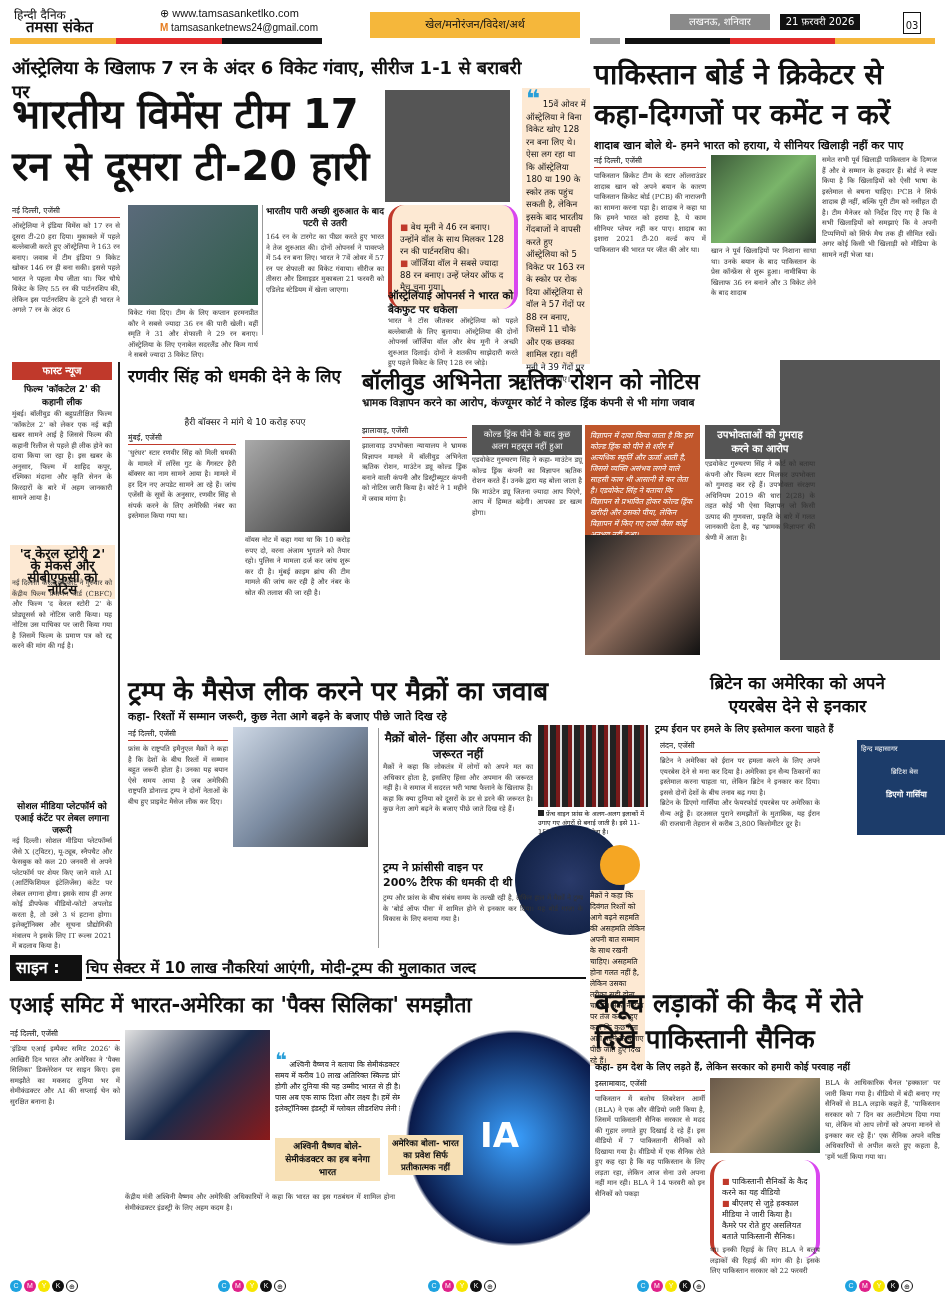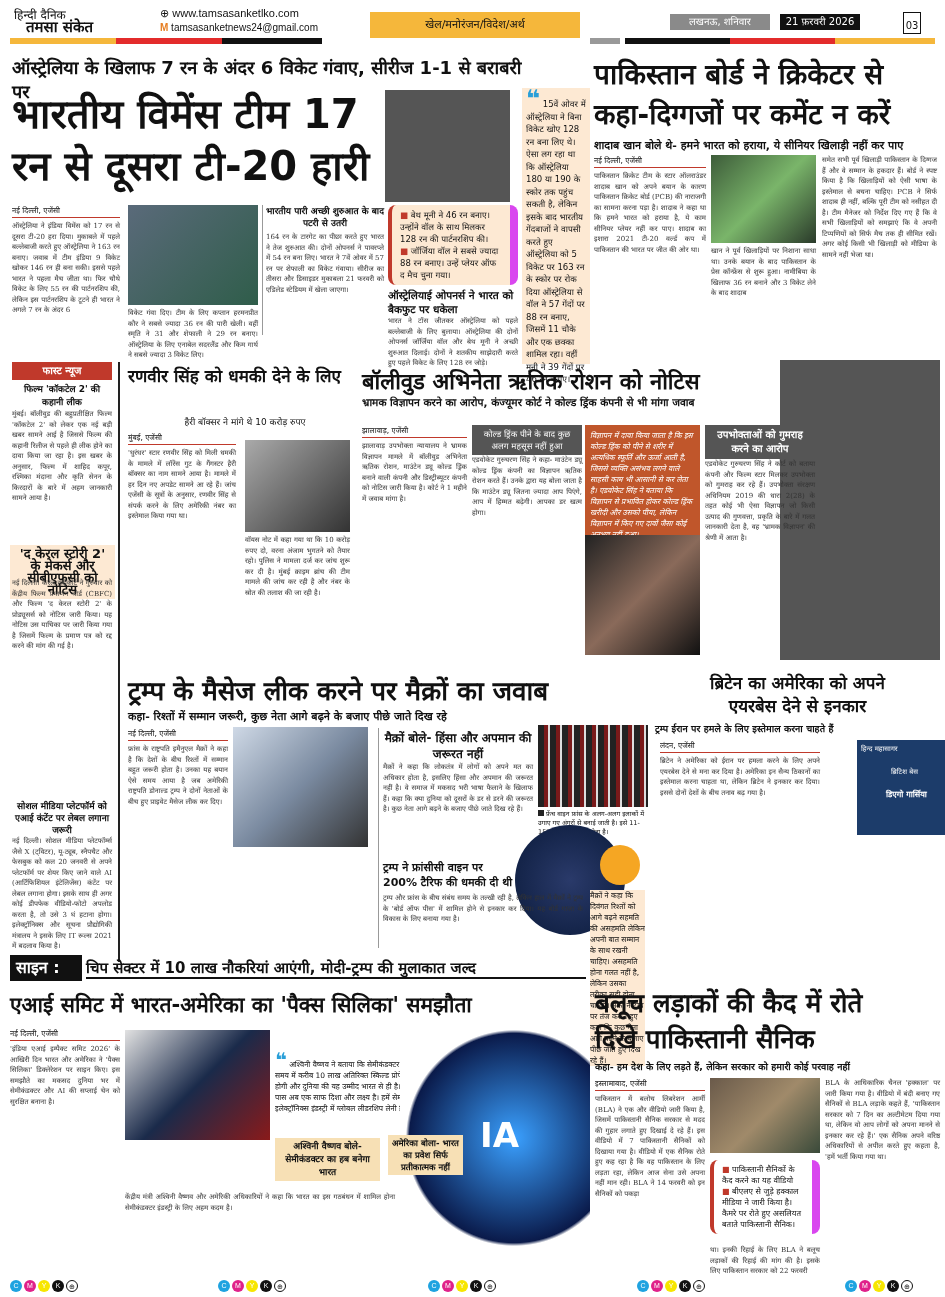--- a/index.html
+++ b/index.html
@@ -11,21 +11,21 @@
 .hdr-mail{left:160px;top:22px;font-size:10px;font-family:"Liberation Sans",sans-serif}
 .hdr-section{left:370px;top:12px;width:210px;height:26px;background:#f5b73b;font-size:11px;text-align:center;line-height:26px}
 .hdr-city{left:670px;top:14px;width:100px;height:16px;background:#8a8a8a;color:#fff;font-size:10px;text-align:center;line-height:16px}
 .hdr-date{left:780px;top:14px;width:80px;height:16px;background:#111;color:#fff;font-size:10px;text-align:center;line-height:16px}
 .hdr-page{left:903px;top:12px;width:18px;height:22px;border:1.5px solid #111;font-size:10px;text-align:center;line-height:26px}
 .bar{height:6px;top:38px}
 .body-txt{font-size:7px;line-height:10.5px;color:#333;text-align:justify;font-family:"DejaVu Serif",serif}
 .dateline{font-size:7.5px;border-bottom:1.5px solid #c0392b;padding-bottom:2px;margin-bottom:3px}
 .img{background:#555}
 .box-quote{background:#fde9d3;font-size:9px;line-height:13px;padding:4px}
-.redbox{border-left:4px solid #c0392b;border-right:8px solid #d946ef;border-radius:8px;font-size:8.5px;line-height:12px;padding:4px 8px}
+.redbox{border-left:4px solid #c0392b;border-right:4px solid #d946ef;border-radius:16px;font-size:8.5px;line-height:12px;padding:16px 8px}
 .cmyk{display:flex;gap:2px;align-items:center}
 .cmyk span{width:12px;height:12px;border-radius:50%;font-size:7px;color:#fff;text-align:center;line-height:12px;font-family:"Liberation Sans",sans-serif}
 .vr{border-left:1px solid #999}
 </style>
 </head>
 <body>
 
 <div class="abs hdr-brand-small">हिन्दी दैनिक</div>
 <div class="abs hdr-brand">तमसा संकेत</div>
 <div class="abs hdr-web"><span>⊕ </span><span>www.tamsasanketlko.com</span></div>
@@ -132,38 +132,39 @@
 <div class="abs" style="left:128px;top:672px;width:520px;font-size:26px;font-weight:bold">ट्रम्प के मैसेज लीक करने पर मैक्रों का जवाब</div>
 <div class="abs" style="left:128px;top:708px;width:500px;font-size:11px;font-weight:bold">कहा- रिश्तों में सम्मान जरूरी, कुछ नेता आगे बढ़ने के बजाए पीछे जाते दिख रहे</div>
 <div class="abs" style="left:128px;top:728px;width:100px">
   <div class="dateline">नई दिल्ली, एजेंसी</div>
   <div class="body-txt">फ्रांस के राष्ट्रपति इमैनुएल मैक्रों ने कहा है कि देशों के बीच रिश्तों में सम्मान बहुत जरूरी होता है। उनका यह बयान ऐसे समय आया है जब अमेरिकी राष्ट्रपति डोनाल्ड ट्रम्प ने दोनों नेताओं के बीच हुए प्राइवेट मैसेज लीक कर दिए।</div>
 </div>
 <div class="abs img" style="left:233px;top:727px;width:135px;height:120px;background:linear-gradient(135deg,#cfd9e6,#7a8aa0,#333)"></div>
 <div class="abs vr" style="left:378px;top:728px;height:220px"></div>
 <div class="abs" style="left:383px;top:730px;width:150px">
   <div style="font-size:12px;font-weight:bold;text-align:center;line-height:16px">मैक्रों बोले- हिंसा और अपमान की जरूरत नहीं</div>
-  <div class="body-txt">मैक्रों ने कहा कि लोकतंत्र में लोगों को अपने मत का अधिकार होता है, इसलिए हिंसा और अपमान की जरूरत नहीं है। वे समाज में मकसद भरी भाषा फैलाने के खिलाफ हैं। कहा कि क्या दुनिया को दूसरों के डर से डरने की जरूरत है। कुछ नेता आगे बढ़ने के बजाए पीछे जाते दिख रहे हैं।</div>
+  <div class="body-txt">मैक्रों ने कहा कि लोकतंत्र में लोगों को अपने मत का अधिकार होता है, इसलिए हिंसा और अपमान की जरूरत नहीं है। वे समाज में सदरल भरी भाषा फैलाने के खिलाफ हैं। कहा कि क्या दुनिया को दूसरों के डर से डरने की जरूरत है। कुछ नेता आगे बढ़ने के बजाए पीछे जाते दिख रहे हैं।</div>
 </div>
 <div class="abs img" style="left:538px;top:725px;width:110px;height:82px;background:repeating-linear-gradient(90deg,#222 0 6px,#7a1a1a 6px 10px,#ddd 10px 12px)"></div>
 <div class="abs" style="left:538px;top:810px;width:110px;font-size:6.5px;line-height:9px"><span style="display:inline-block;width:6px;height:6px;background:#222"></span> <span>फ्रेंच वाइन फ्रांस के अलग-अलग इलाकों में उगाए गए अंगूरों से बनाई जाती है। इसे 11-15% तक अल्कोहल होता है।</span></div>
 <div class="abs" style="left:515px;top:825px;width:110px;height:110px;border-radius:50%;background:radial-gradient(circle,#2a3a6a,#0a1a3a)"></div>
 <div class="abs" style="left:383px;top:860px;width:130px;font-size:11px;font-weight:bold;line-height:15px">ट्रम्प ने फ्रांसीसी वाइन पर 200% टैरिफ की धमकी दी थी</div>
 <div class="abs body-txt" style="left:383px;top:893px;width:200px">ट्रम्प और फ्रांस के बीच संबंध समय के तल्खी रही है, लेकिन हाल में मैक्रों ने ट्रम्प के 'बोर्ड ऑफ पीस' में शामिल होने से इनकार कर दिया। यह बोर्ड गाजा के विकास के लिए बनाया गया है।</div>
 <div class="abs" style="left:600px;top:845px;width:40px;height:40px;border-radius:50%;background:#f5a623"></div>
 <div class="abs" style="left:590px;top:890px;width:55px;font-size:7.5px;line-height:11px;background:#fde9d3">मैक्रों ने कहा कि दिवंगत रिश्तों को आगे बढ़ने सहमति की असहमति लेकिन अपनी बात सम्मान के साथ रखनी चाहिए। असहमति होना गलत नहीं है, लेकिन उसका तरीका सही होना चाहिए। मैक्रों ने ट्रम्प पर तंज कसते हुए कहा कि कुछ नेता आगे बढ़ने के बजाए पीछे जाते हुए दिख रहे हैं।</div>
 
 <div class="abs" style="left:655px;top:672px;width:285px;font-size:17px;font-weight:bold;line-height:23px;text-align:center">
   <div>ब्रिटेन का अमेरिका को अपने</div>
   <div>एयरबेस देने से इनकार</div>
 </div>
 <div class="abs" style="left:655px;top:722px;width:285px;font-size:9.5px;font-weight:bold">ट्रम्प ईरान पर हमले के लिए इस्तेमाल करना चाहते हैं</div>
 <div class="abs" style="left:660px;top:740px;width:160px">
   <div class="dateline">लंदन, एजेंसी</div>
   <div class="body-txt">ब्रिटेन ने अमेरिका को ईरान पर हमला करने के लिए अपने एयरबेस देने से मना कर दिया है। अमेरिका इन सैन्य ठिकानों का इस्तेमाल करना चाहता था, लेकिन ब्रिटेन ने इनकार कर दिया। इससे दोनों देशों के बीच तनाव बढ़ गया है।</div>
+  <div class="body-txt">ब्रिटेन के डिएगो गार्सिया और फेयरफोर्ड एयरबेस पर अमेरिका के सैन्य अड्डे हैं। दरअसल पुराने समझौतों के मुताबिक, यह ईरान की राजधानी तेहरान से करीब 3,800 किलोमीटर दूर है।</div>
 </div>
 <div class="abs" style="left:857px;top:740px;width:94px;height:95px;background:#1c3c6a;color:#fff;font-size:7px;padding:4px">
   <div>हिन्द महासागर</div>
   <div style="margin:14px 0 0 30px">ब्रिटिश बेस</div>
   <div style="margin:12px 0 0 25px;font-weight:bold;font-size:8px">डिएगो गार्सिया</div>
 </div>
 
 <div class="abs" style="left:10px;top:955px;width:72px;height:26px;background:#111;color:#fff;font-size:16px;font-weight:bold;padding-left:6px;line-height:26px">साइन :</div>
 <div class="abs" style="left:86px;top:957px;width:500px;font-size:15px;font-weight:bold;border-bottom:2px solid #111">चिप सेक्टर में 10 लाख नौकरियां आएंगी, मोदी-ट्रम्प की मुलाकात जल्द</div>
 <div class="abs" style="left:10px;top:990px;width:580px;font-size:21px;font-weight:bold">एआई समिट में भारत-अमेरिका का 'पैक्स सिलिका' समझौता</div>

